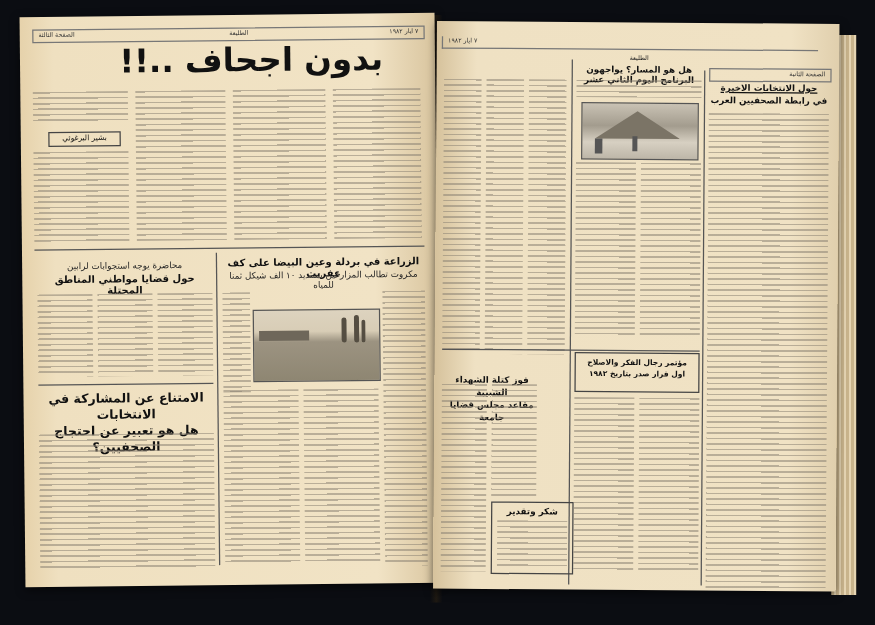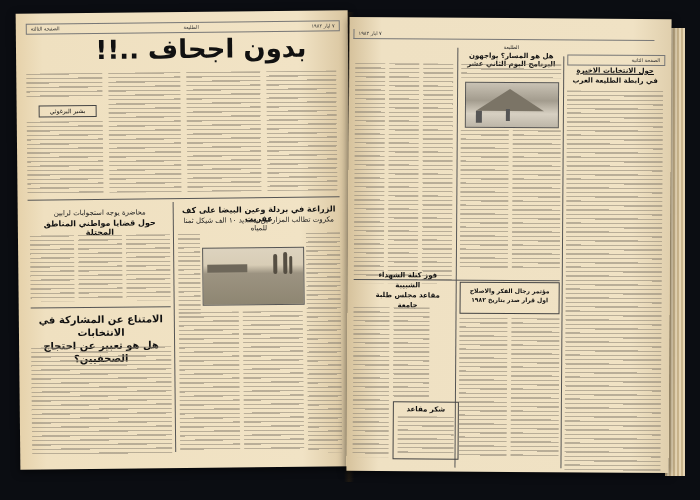--- a/index.html
+++ b/index.html
@@ -90,33 +90,33 @@
     <div style="position:absolute;left:40px;top:26px;width:4px;height:12px;background:#555;"></div>
   </div>
   <div class="col" style="left:112px;top:112px;width:48px;height:140px;"></div>
   <div class="col" style="left:164px;top:112px;width:48px;height:140px;"></div>
   <div class="rule" style="left:214px;top:38px;width:1px;height:412px;"></div>
 
   <div class="strip rtl" style="left:218px;top:36px;width:96px;">
     <span style="right:4px;">الصفحة الثانية</span>
   </div>
   <div class="headline rtl" style="left:218px;top:48px;width:96px;font-size:7px;text-decoration:underline;">حول الانتخابات الاخيرة</div>
-  <div class="headline rtl" style="left:218px;top:58px;width:96px;font-size:7px;">في رابطة الطليعة العرب</div>
+  <div class="headline rtl" style="left:218px;top:58px;width:96px;font-size:7px;">في رابطة الصحفيين العرب</div>
   <div class="col" style="left:218px;top:72px;width:96px;height:380px;"></div>
 
   <div class="rule" style="left:6px;top:262px;width:206px;height:1px;"></div>
-  <div class="headline rtl" style="left:6px;top:253px;width:80px;font-size:7px;line-height:10px;margin-left:14px;">
+  <div class="headline rtl" style="left:6px;top:282px;width:80px;font-size:7px;line-height:10px;">
     <div>فوز كتلة الشهداء الشبيبة</div>
-    <div>مقاعد مجلس طلبة جامعة</div>
+    <div>مقاعد مجلس قضايا جامعة</div>
   </div>
   <div class="col" style="left:6px;top:290px;width:36px;height:150px;"></div>
   <div class="col" style="left:46px;top:290px;width:36px;height:90px;"></div>
 
   <div class="box" style="left:46px;top:384px;width:64px;height:56px;">
-    <div class="headline rtl" style="left:0;top:3px;width:64px;font-size:7px;">شكر مقاعد</div>
+    <div class="headline rtl" style="left:0;top:3px;width:64px;font-size:7px;">شكر وتقدير</div>
     <div class="col" style="left:4px;top:14px;width:56px;height:38px;"></div>
   </div>
 
   <div class="box" style="left:112px;top:264px;width:98px;height:30px;">
     <div class="headline rtl" style="left:0;top:3px;width:98px;font-size:6px;line-height:9px;">
       <div>مؤتمر رجال الفكر والاصلاح</div>
       <div>اول قرار صدر بتاريخ ١٩٨٢</div>
     </div>
   </div>
   <div class="col" style="left:112px;top:300px;width:48px;height:140px;"></div>

